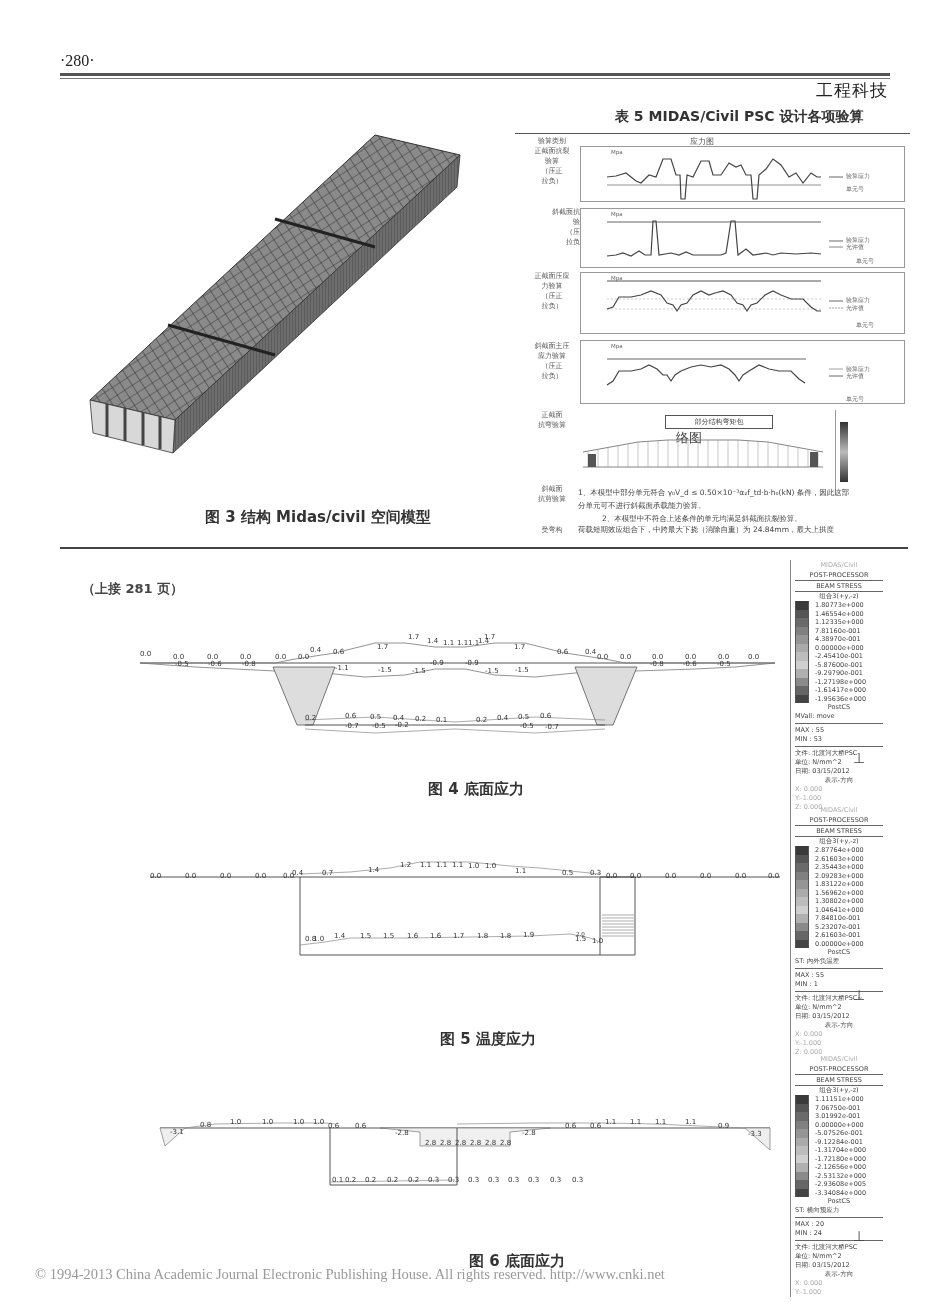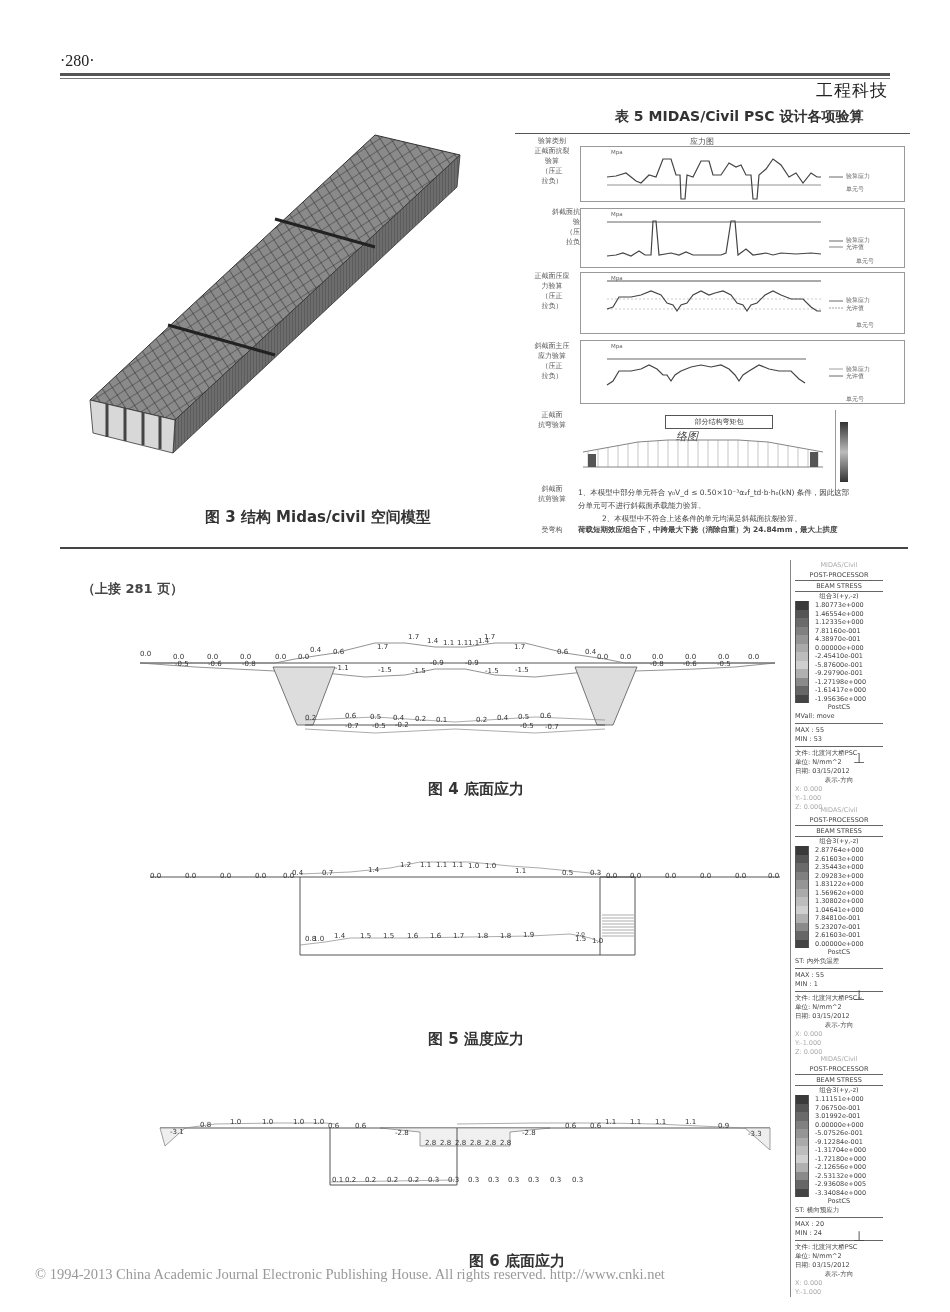--- a/index.html
+++ b/index.html
@@ -160,21 +160,21 @@
   <span class="abs legend-tiny" style="left:265px; top:24px;">验算应力</span>
   <span class="abs legend-tiny" style="left:265px; top:31px;">允许值</span>
   <span class="abs legend-tiny" style="left:265px; top:54px;">单元号</span>
 </div>
 
 <div class="abs t5-rowlabel" style="left:517px; top:410px;">
   <div>正截面</div>
   <div>抗弯验算</div>
 </div>
 <div class="abs" style="left:665px; top:415px; width:108px; height:14px; border:1px solid #555; text-align:center; font-size:7px; line-height:12px; color:#444;">部分结构弯矩包</div>
-<div class="abs" style="left:676px; top:429px; font-size:11px; color:#444;font-style:italic;">络图</div>
+<div class="abs" style="left:676px; top:429px; font-size:13px; color:#444;">络图</div>
 <svg class="abs" style="left:578px; top:432px;" width="250" height="36">
   <polyline fill="none" stroke="#666" stroke-width="0.8" points="5,20 60,10 90,8 160,8 190,10 245,20"></polyline>
   <line x1="5" y1="35" x2="245" y2="35" stroke="#666" stroke-width="0.8"></line>
   <g stroke="#888" stroke-width="0.5">
     <line x1="10" y1="20" x2="10" y2="35"></line>
       <line x1="20" y1="18" x2="20" y2="35"></line>
       <line x1="30" y1="16" x2="30" y2="35"></line>
       <line x1="40" y1="14" x2="40" y2="35"></line>
       <line x1="50" y1="12" x2="50" y2="35"></line>
       <line x1="60" y1="10" x2="60" y2="35"></line>
@@ -208,21 +208,21 @@
   <div>斜截面</div>
   <div>抗剪验算</div>
 </div>
 <div class="abs t5-text" style="left:578px; top:486px; width:330px;">
   <div>1、本模型中部分单元符合 γ₀V_d ≤ 0.50×10⁻³α₂f_td·b·h₀(kN) 条件，因此这部</div>
   <div>分单元可不进行斜截面承载能力验算。</div>
   <div style="padding-left:24px;">2、本模型中不符合上述条件的单元均满足斜截面抗裂验算。</div>
 </div>
 
 <div class="abs t5-rowlabel" style="left:517px; top:525px;">受弯构</div>
-<div class="abs t5-text" style="left:578px; top:523px; width:330px;font-weight:bold;">荷载短期效应组合下，中跨最大下挠（消除自重）为 24.84mm，最大上拱度</div>
+<div class="abs t5-text" style="left:578px; top:523px; width:330px;">荷载短期效应组合下，中跨最大下挠（消除自重）为 24.84mm，最大上拱度</div>
 
 <div class="abs sec-rule"></div>
 <div class="abs cont">（上接 281 页）</div>
 
 <svg class="abs" style="left:135px; top:625px;" width="640" height="110">
   <line x1="5" y1="38" x2="640" y2="38" stroke="#555" stroke-width="1"></line>
 
   <polyline fill="none" stroke="#777" stroke-width="0.8" points="5,38 140,38 160,34 200,28 240,18 270,18 300,22 330,22 360,18 390,18 430,28 470,34 490,38 640,38"></polyline>
   <polyline fill="none" stroke="#777" stroke-width="0.8" points="5,38 60,42 100,44 140,46 160,46 190,48 230,52 270,50 300,44 330,44 360,50 400,52 440,48 470,46 500,46 560,44 600,42 640,38"></polyline>
 
@@ -480,21 +480,21 @@
   <div class="sep"></div>
   <div class="sub">文件: 北渡河大桥PSC~</div>
   <div class="sub">单位: N/mm^2</div>
   <div class="sub">日期: 03/15/2012</div>
   <div class="sub" style="text-align:center;">表示-方向</div>
   <div class="sub light">X: 0.000</div>
   <div class="sub light">Y:-1.000</div>
   <div class="sub light">Z: 0.000</div>
   <span class="abs" style="left:62px; top:182px; font-size:14px;">⊥</span>
 </div>
-<div class="abs caption" style="left:428px; top:1030px;">图 5 温度应力</div>
+<div class="abs caption" style="left:440px; top:1030px;">图 5 温度应力</div>
 
 <svg class="abs" style="left:155px; top:1110px;" width="620" height="80">
   <line x1="5" y1="18" x2="615" y2="18" stroke="#555" stroke-width="1"></line>
   <polygon points="5,18 30,18 10,36" fill="#eee" stroke="#777" stroke-width="0.7"></polygon>
   <polygon points="590,18 615,18 615,40" fill="#eee" stroke="#777" stroke-width="0.7"></polygon>
   <polyline fill="none" stroke="#888" stroke-width="0.7" points="30,18 60,14 120,13 170,13 180,14"></polyline>
   <polyline fill="none" stroke="#888" stroke-width="0.7" points="302,14 380,13 450,13 500,14 590,18"></polyline>
   <polygon points="225,18 265,22 265,36 355,36 355,22 395,18" fill="#f0f0f0" stroke="#777" stroke-width="0.7"></polygon>
   <line x1="175" y1="18" x2="175" y2="75" stroke="#555" stroke-width="1"></line>
   <line x1="302" y1="18" x2="302" y2="75" stroke="#555" stroke-width="1"></line>

